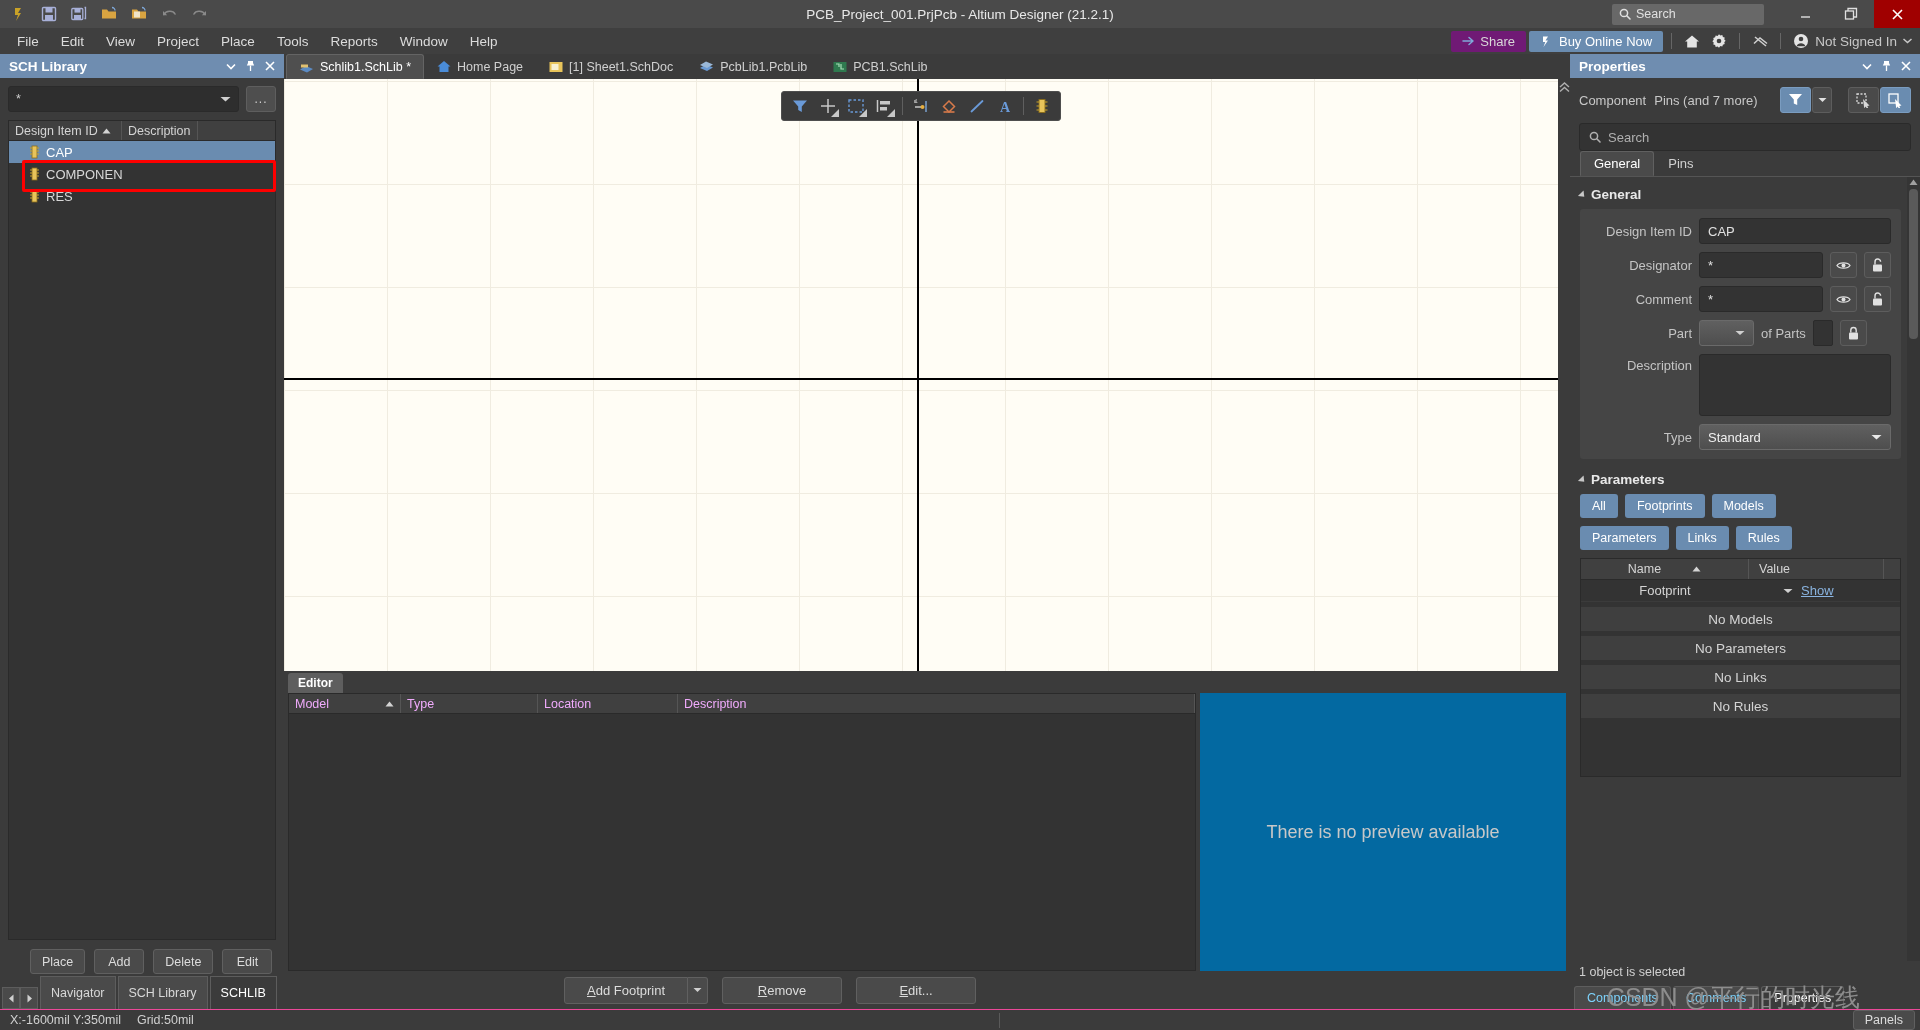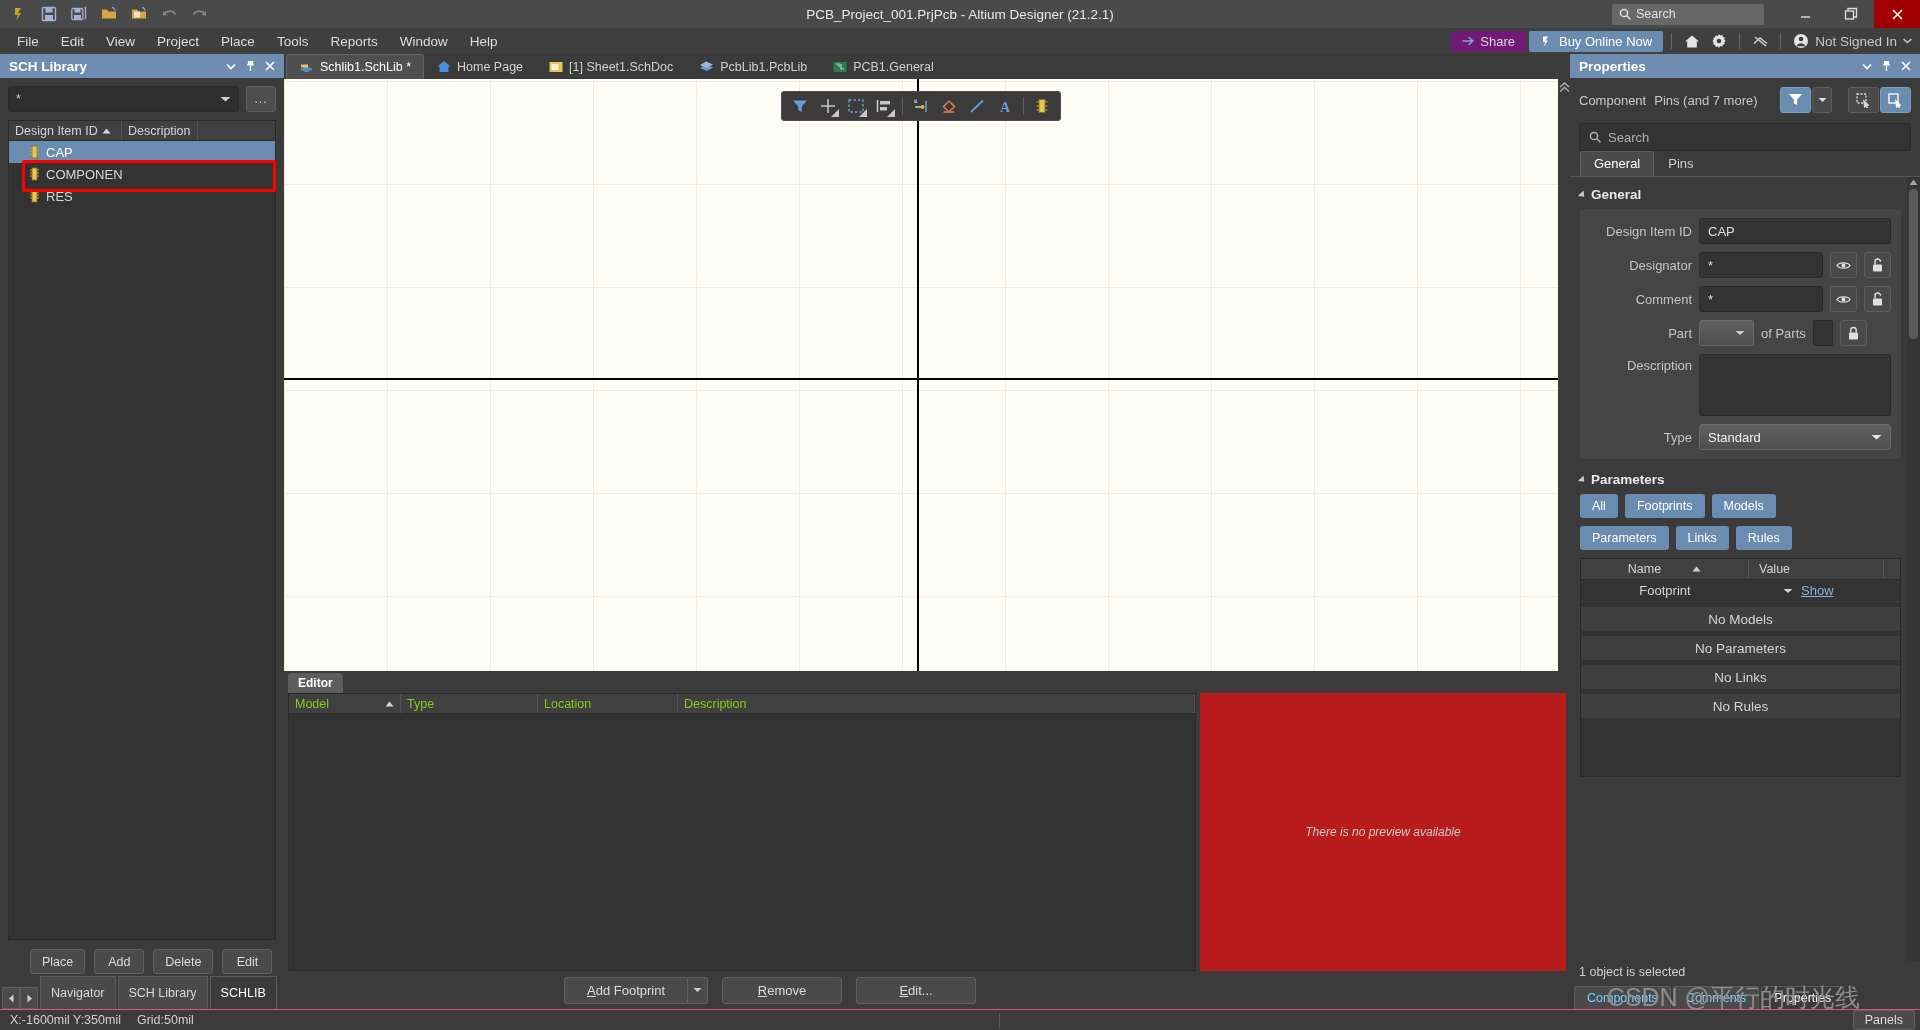--- a/index.html
+++ b/index.html
@@ -168,27 +168,27 @@
     background: #5e5e5e; color: #ffffff; font-size: 12px; font-weight: bold;
     padding: 3px 10px; border-radius: 3px 3px 0 0; cursor: pointer;
   }
   .model-body { flex: 1; display: flex; min-height: 0; padding: 0 4px 0 4px; gap: 4px; }
   .model-table {
     width: 908px; background: #333333; border: 1px solid #2a2a2a; display: flex; flex-direction: column;
     flex: none;
   }
   .mt-head { height: 20px; display: flex; background: #404040; border-bottom: 1px solid #2a2a2a; flex: none; }
   .mt-col {
-    font-size: 12.5px; color: #84cc16; padding: 2px 6px; display: flex; align-items: center; gap: 5px;
+    font-size: 12.5px; color: #f0abfc; padding: 2px 6px; display: flex; align-items: center; gap: 5px;
     border-right: 1px solid #555; cursor: pointer;
   }
   .mt-body { flex: 1; }
   .preview-pane {
-    flex: 1; background: #b91c1c; display: flex; align-items: center; justify-content: center;
-    font-size: 12px; color: #c8c8c8; font-style: italic;
+    flex: 1; background: #0369a1; display: flex; align-items: center; justify-content: center;
+    font-size: 18px; color: #c8c8c8;
   }
   .model-btnrow { height: 38px; display: flex; align-items: center; gap: 14px; padding-left: 280px; flex: none; }
   .split-btn { display: flex; }
   .split-main {
     height: 27px; background: #4a4a4a; border: 1px solid #606060; border-radius: 3px 0 0 3px;
     padding: 0 22px; display: flex; align-items: center; font-size: 13px; color: #dcdcdc; cursor: pointer;
   }
   .split-arrow {
     width: 20px; height: 27px; background: #4a4a4a; border: 1px solid #606060; border-left: none;
     border-radius: 0 3px 3px 0; display: flex; align-items: center; justify-content: center; cursor: pointer;
@@ -572,21 +572,21 @@
               <path d="M1 8l6-3.5 7 3-6 3.5z" fill="#6a9ad4"></path>
               <path d="M1 5l6-3.5 7 3-6 3.5z" fill="#9ab8d8"></path>
             </svg>
           <span>PcbLib1.PcbLib</span>
         </div>
         <div class="doc-tab">
           <svg width="14" height="12" viewBox="0 0 14 12">
               <rect x="0.5" y="1" width="13" height="10" fill="#2f7a4f"></rect>
               <path d="M3 3h3v3M8 3v5h3" fill="none" stroke="#a8e0b8" stroke-width="1.2"></path>
             </svg>
-          <span>PCB1.General</span>
+          <span>PCB1.SchLib</span>
         </div>
       </div>
 
       <div class="canvas-wrap">
         <div class="canvas">
           <div class="axis-v" style="left:633px;"></div>
           <div class="axis-h" style="top:299px;"></div>
 
           <div class="float-toolbar">
             <div class="ft-btn">

